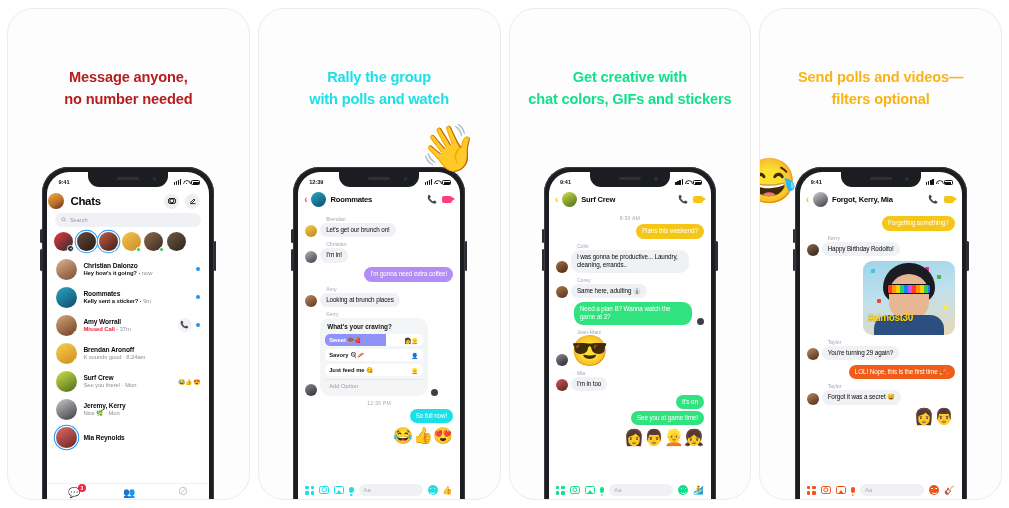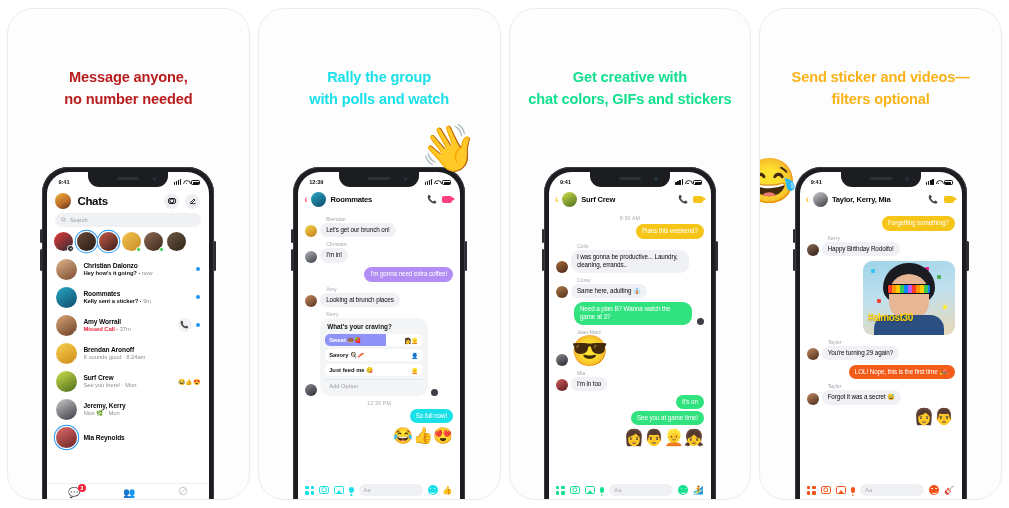--- a/index.html
+++ b/index.html
@@ -139,21 +139,21 @@
     position: absolute; bottom: 2.5px; left: 50%;
     transform: translateX(-50%);
     width: 56px; height: 3px;
     background: #111; border-radius: 2px;
     z-index: 13;
   }
 
   
   .app-head {
     display: flex; align-items: center;
-    padding: 4px 9px 3px 8px;
+    padding: 4px 9px 3px 1px;
     gap: 6px;
   }
   .avatar {
     border-radius: 50%;
     background: #dcdcdc;
     flex: none;
     position: relative;
     overflow: hidden;
   }
   .av-me { width: 16px; height: 16px; background: linear-gradient(150deg,#f2b33c,#b86a2b 60%,#4b2b17); }
@@ -782,21 +782,21 @@
               </span>
             <span class="comp-ic">🏄</span>
           </div>
           <div class="home-ind"></div>
         </div>
       </div>
     </div>
   </div>
 
   <div class="card c4">
-    <div class="headline">Send sticker and videos—
+    <div class="headline">Send polls and videos—
 filters optional</div>
     <div class="laugh">😂</div>
     <div class="phone-wrap">
       <div class="phone">
         <div class="btn-right"></div>
         <div class="screen">
           <div class="notch">
               <span class="spk"></span>
               <span class="cam"></span>
             </div>
@@ -810,21 +810,21 @@
                   <i></i>
                 </span>
               <span class="wifi"></span>
               <span class="batt"></span>
             </span>
           </div>
 
           <div class="conv-head">
             <span class="conv-back" style="color:#f5c518;">‹</span>
             <span class="avatar" style="background:linear-gradient(150deg,#cfcfcf,#3a3a42);"></span>
-            <span class="conv-title">Taylor, Kerry, Mia</span>
+            <span class="conv-title">Forgot, Kerry, Mia</span>
             <span class="conv-act" style="color:#f5c518;">
               <span class="ic-phone">📞</span>
               <span class="ic-video" style="background:#f5c518;"></span>
             </span>
           </div>
 
           <div class="thread">
             <div class="msg out-row" style="margin-top:3px;">
               <span class="bubble out" style="background:#f5c518;">Forgetting something?</span>
             </div>

